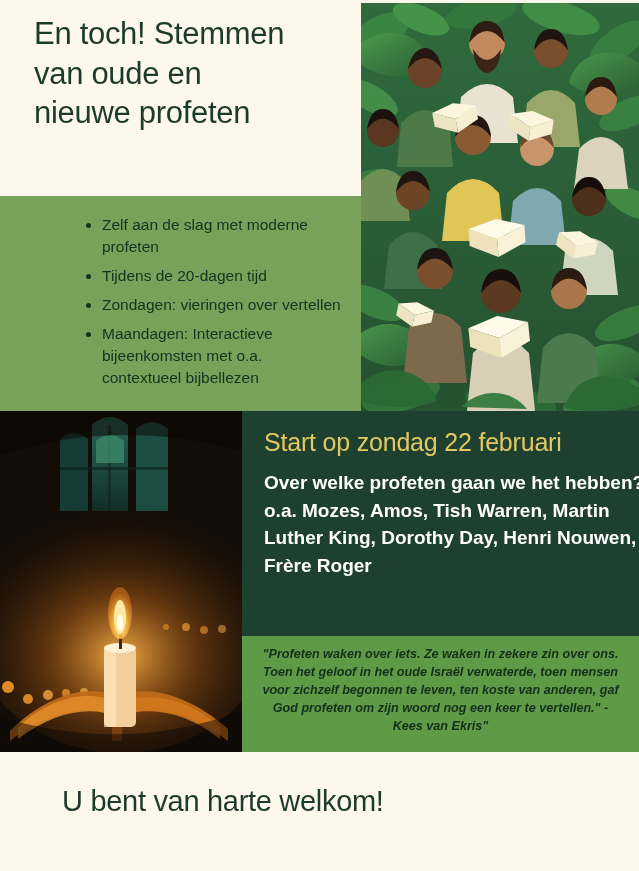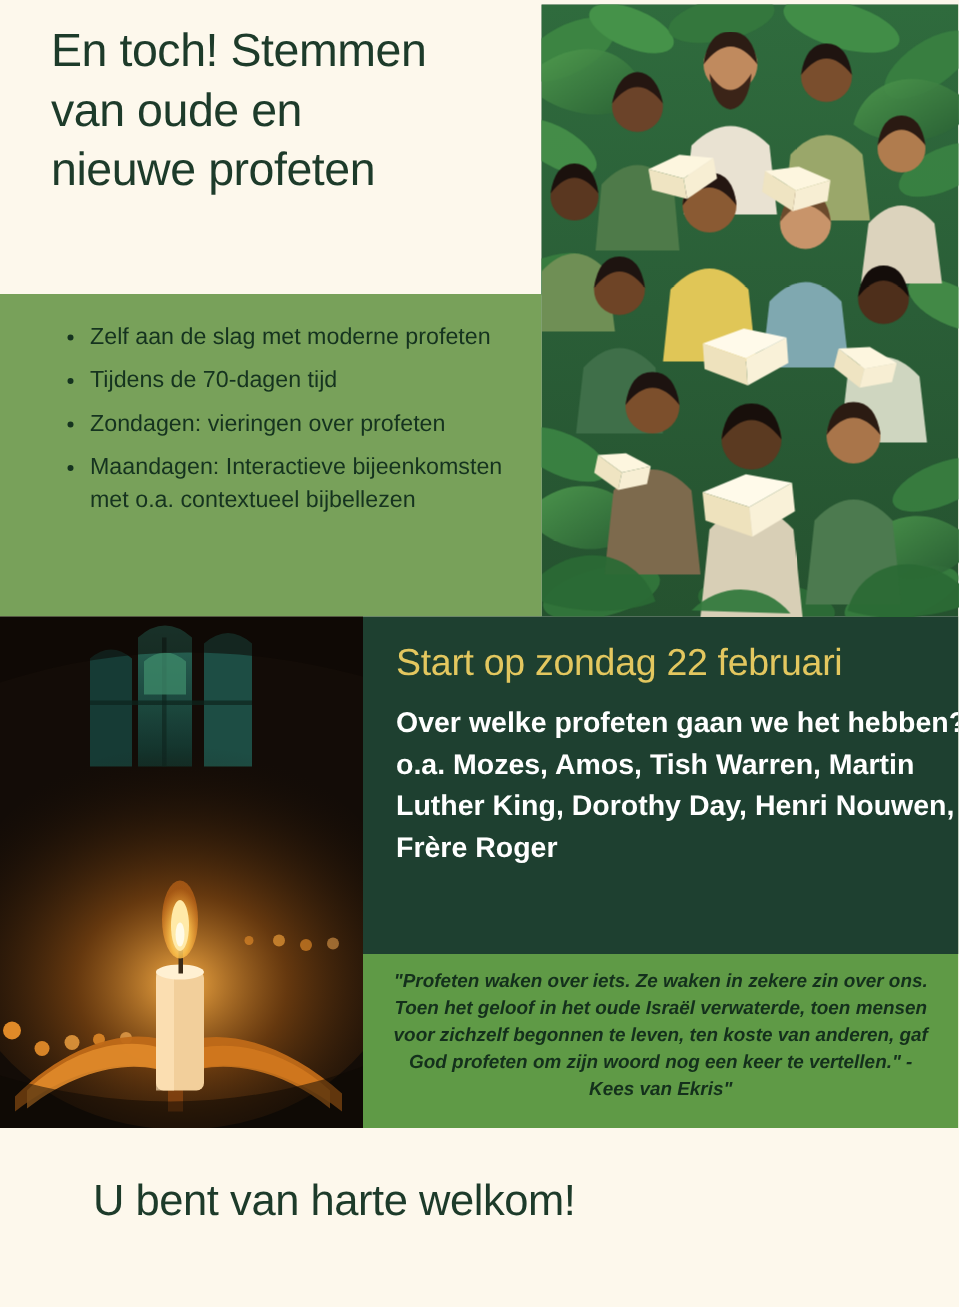--- a/index.html
+++ b/index.html
@@ -70,20 +70,21 @@
   }
   .bullets {
     margin: 0;
     padding-left: 22px;
     color: #15331f;
     font-size: 15.5px;
     line-height: 1.42;
   }
   .bullets li {
     margin-bottom: 7px;
+    margin-left: 42px;
   }
 
   
   .candle-photo {
     position: absolute;
     top: 411px; left: 0;
     width: 242px;
     height: 341px;
     overflow: hidden;
     background: #140d06;
@@ -306,22 +307,22 @@
         <path d="M0 380 C30 356 66 368 76 398 C52 408 16 404 0 398 Z" fill="#2b6a35"></path>
         <path d="M278 386 C248 362 212 374 204 404 C228 412 262 408 278 402 Z" fill="#2b6a35"></path>
         <path d="M100 404 C120 384 150 386 166 406 Z" fill="#347a3e"></path>
       </g>
     </svg>
   </div>
 
   <div class="bullets-block">
     <ul class="bullets">
       <li>Zelf aan de slag met moderne profeten</li>
-      <li>Tijdens de 70-dagen tijd</li>
-      <li>Zondagen: vieringen over profeten</li>
+      <li>Tijdens de 20-dagen tijd</li>
+      <li>Zondagen: vieringen over vertellen</li>
       <li>Maandagen: Interactieve bijeenkomsten met o.a. contextueel bijbellezen</li>
     </ul>
   </div>
 
   <div class="candle-photo">
     <svg width="242" height="341" viewBox="0 0 242 341" xmlns="http://www.w3.org/2000/svg">
       <defs>
         <radialGradient id="glow" cx="0.5" cy="0.62" r="0.62">
           <stop offset="0%" stop-color="#ffb347" stop-opacity="0.95"></stop>
           <stop offset="38%" stop-color="#a85c15" stop-opacity="0.55"></stop>

